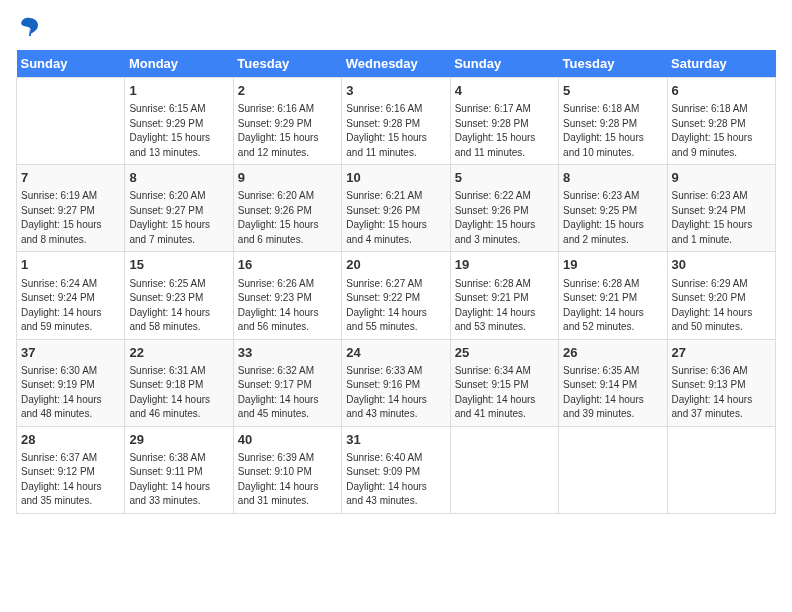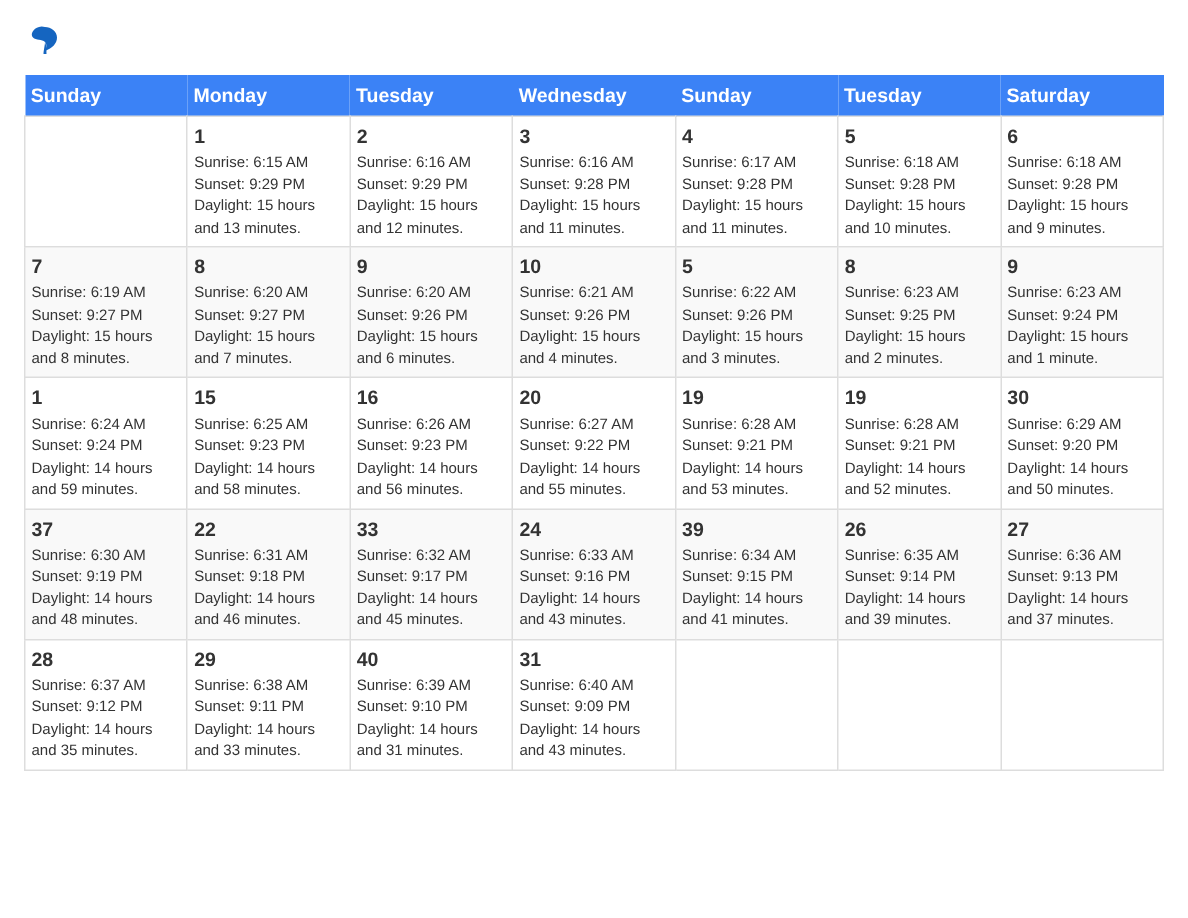--- a/index.html
+++ b/index.html
@@ -211,21 +211,21 @@
         </td>
         <td>
           <span class="day-num">33</span>
           <div class="day-info">Sunrise: 6:32 AM<br>Sunset: 9:17 PM<br>Daylight: 14 hours and 45 minutes.</div>
         </td>
         <td>
           <span class="day-num">24</span>
           <div class="day-info">Sunrise: 6:33 AM<br>Sunset: 9:16 PM<br>Daylight: 14 hours and 43 minutes.</div>
         </td>
         <td>
-          <span class="day-num">39</span>
+          <span class="day-num">25</span>
           <div class="day-info">Sunrise: 6:34 AM<br>Sunset: 9:15 PM<br>Daylight: 14 hours and 41 minutes.</div>
         </td>
         <td>
           <span class="day-num">26</span>
           <div class="day-info">Sunrise: 6:35 AM<br>Sunset: 9:14 PM<br>Daylight: 14 hours and 39 minutes.</div>
         </td>
         <td>
           <span class="day-num">27</span>
           <div class="day-info">Sunrise: 6:36 AM<br>Sunset: 9:13 PM<br>Daylight: 14 hours and 37 minutes.</div>
         </td>

